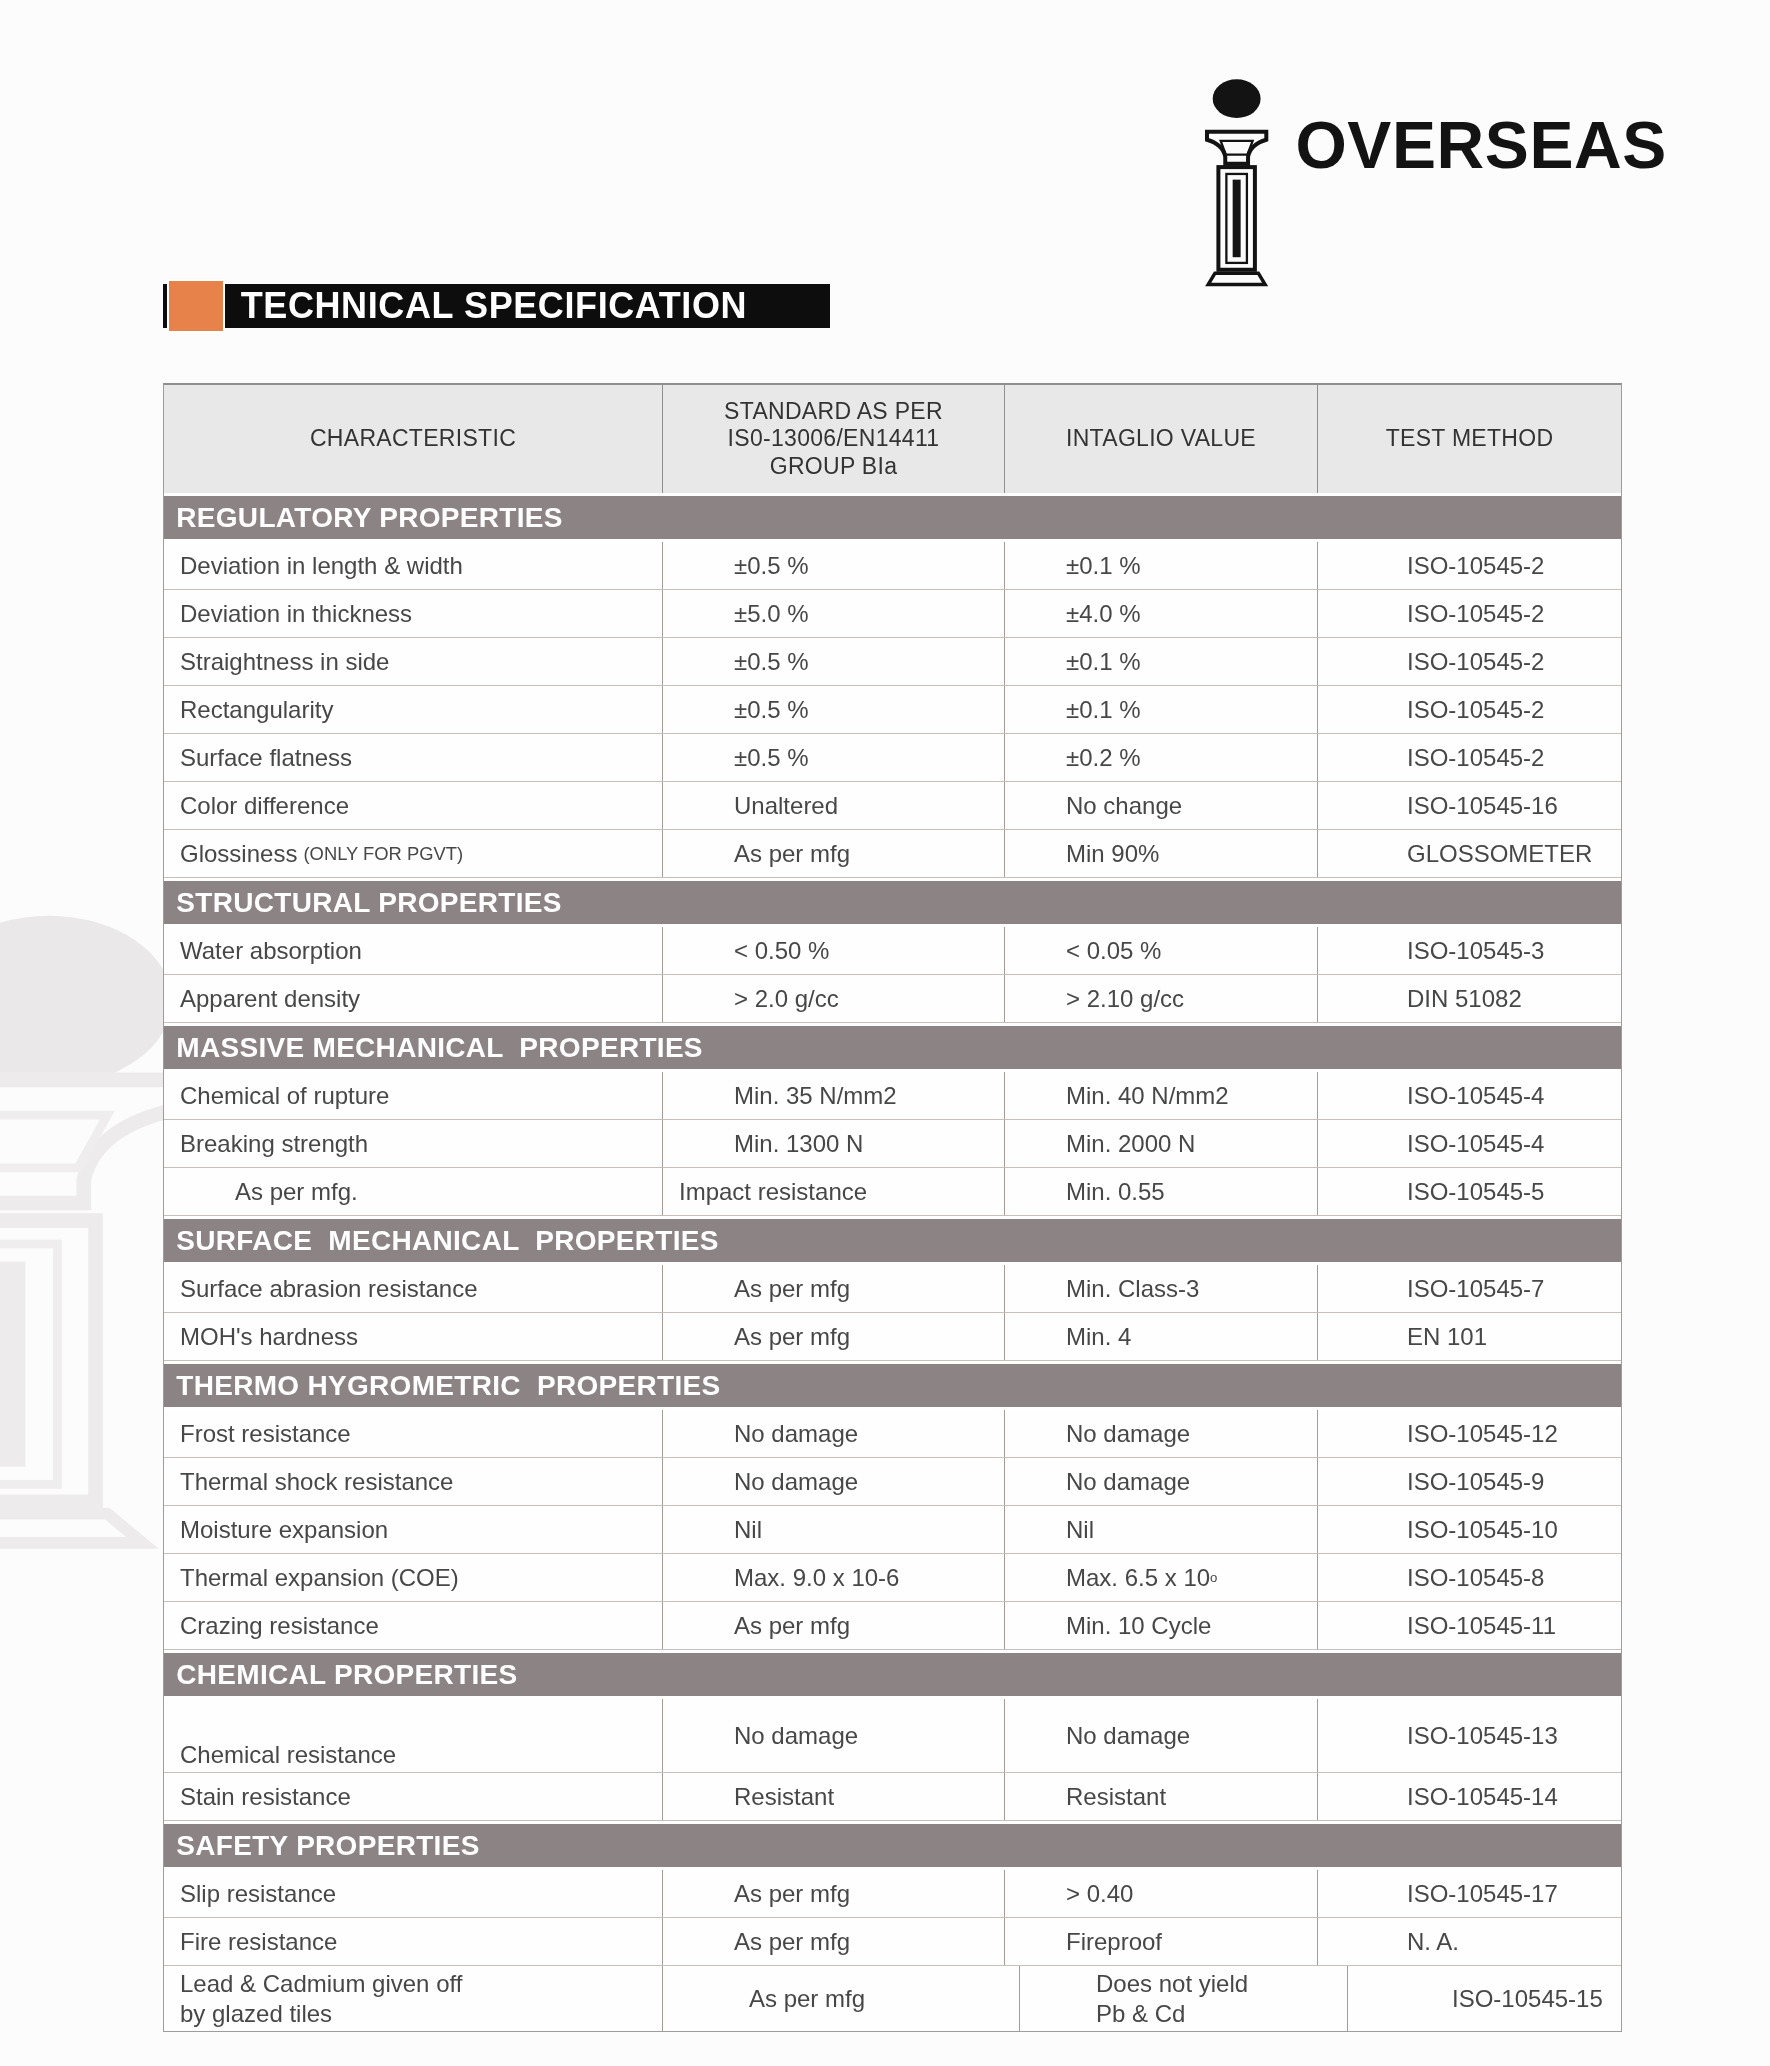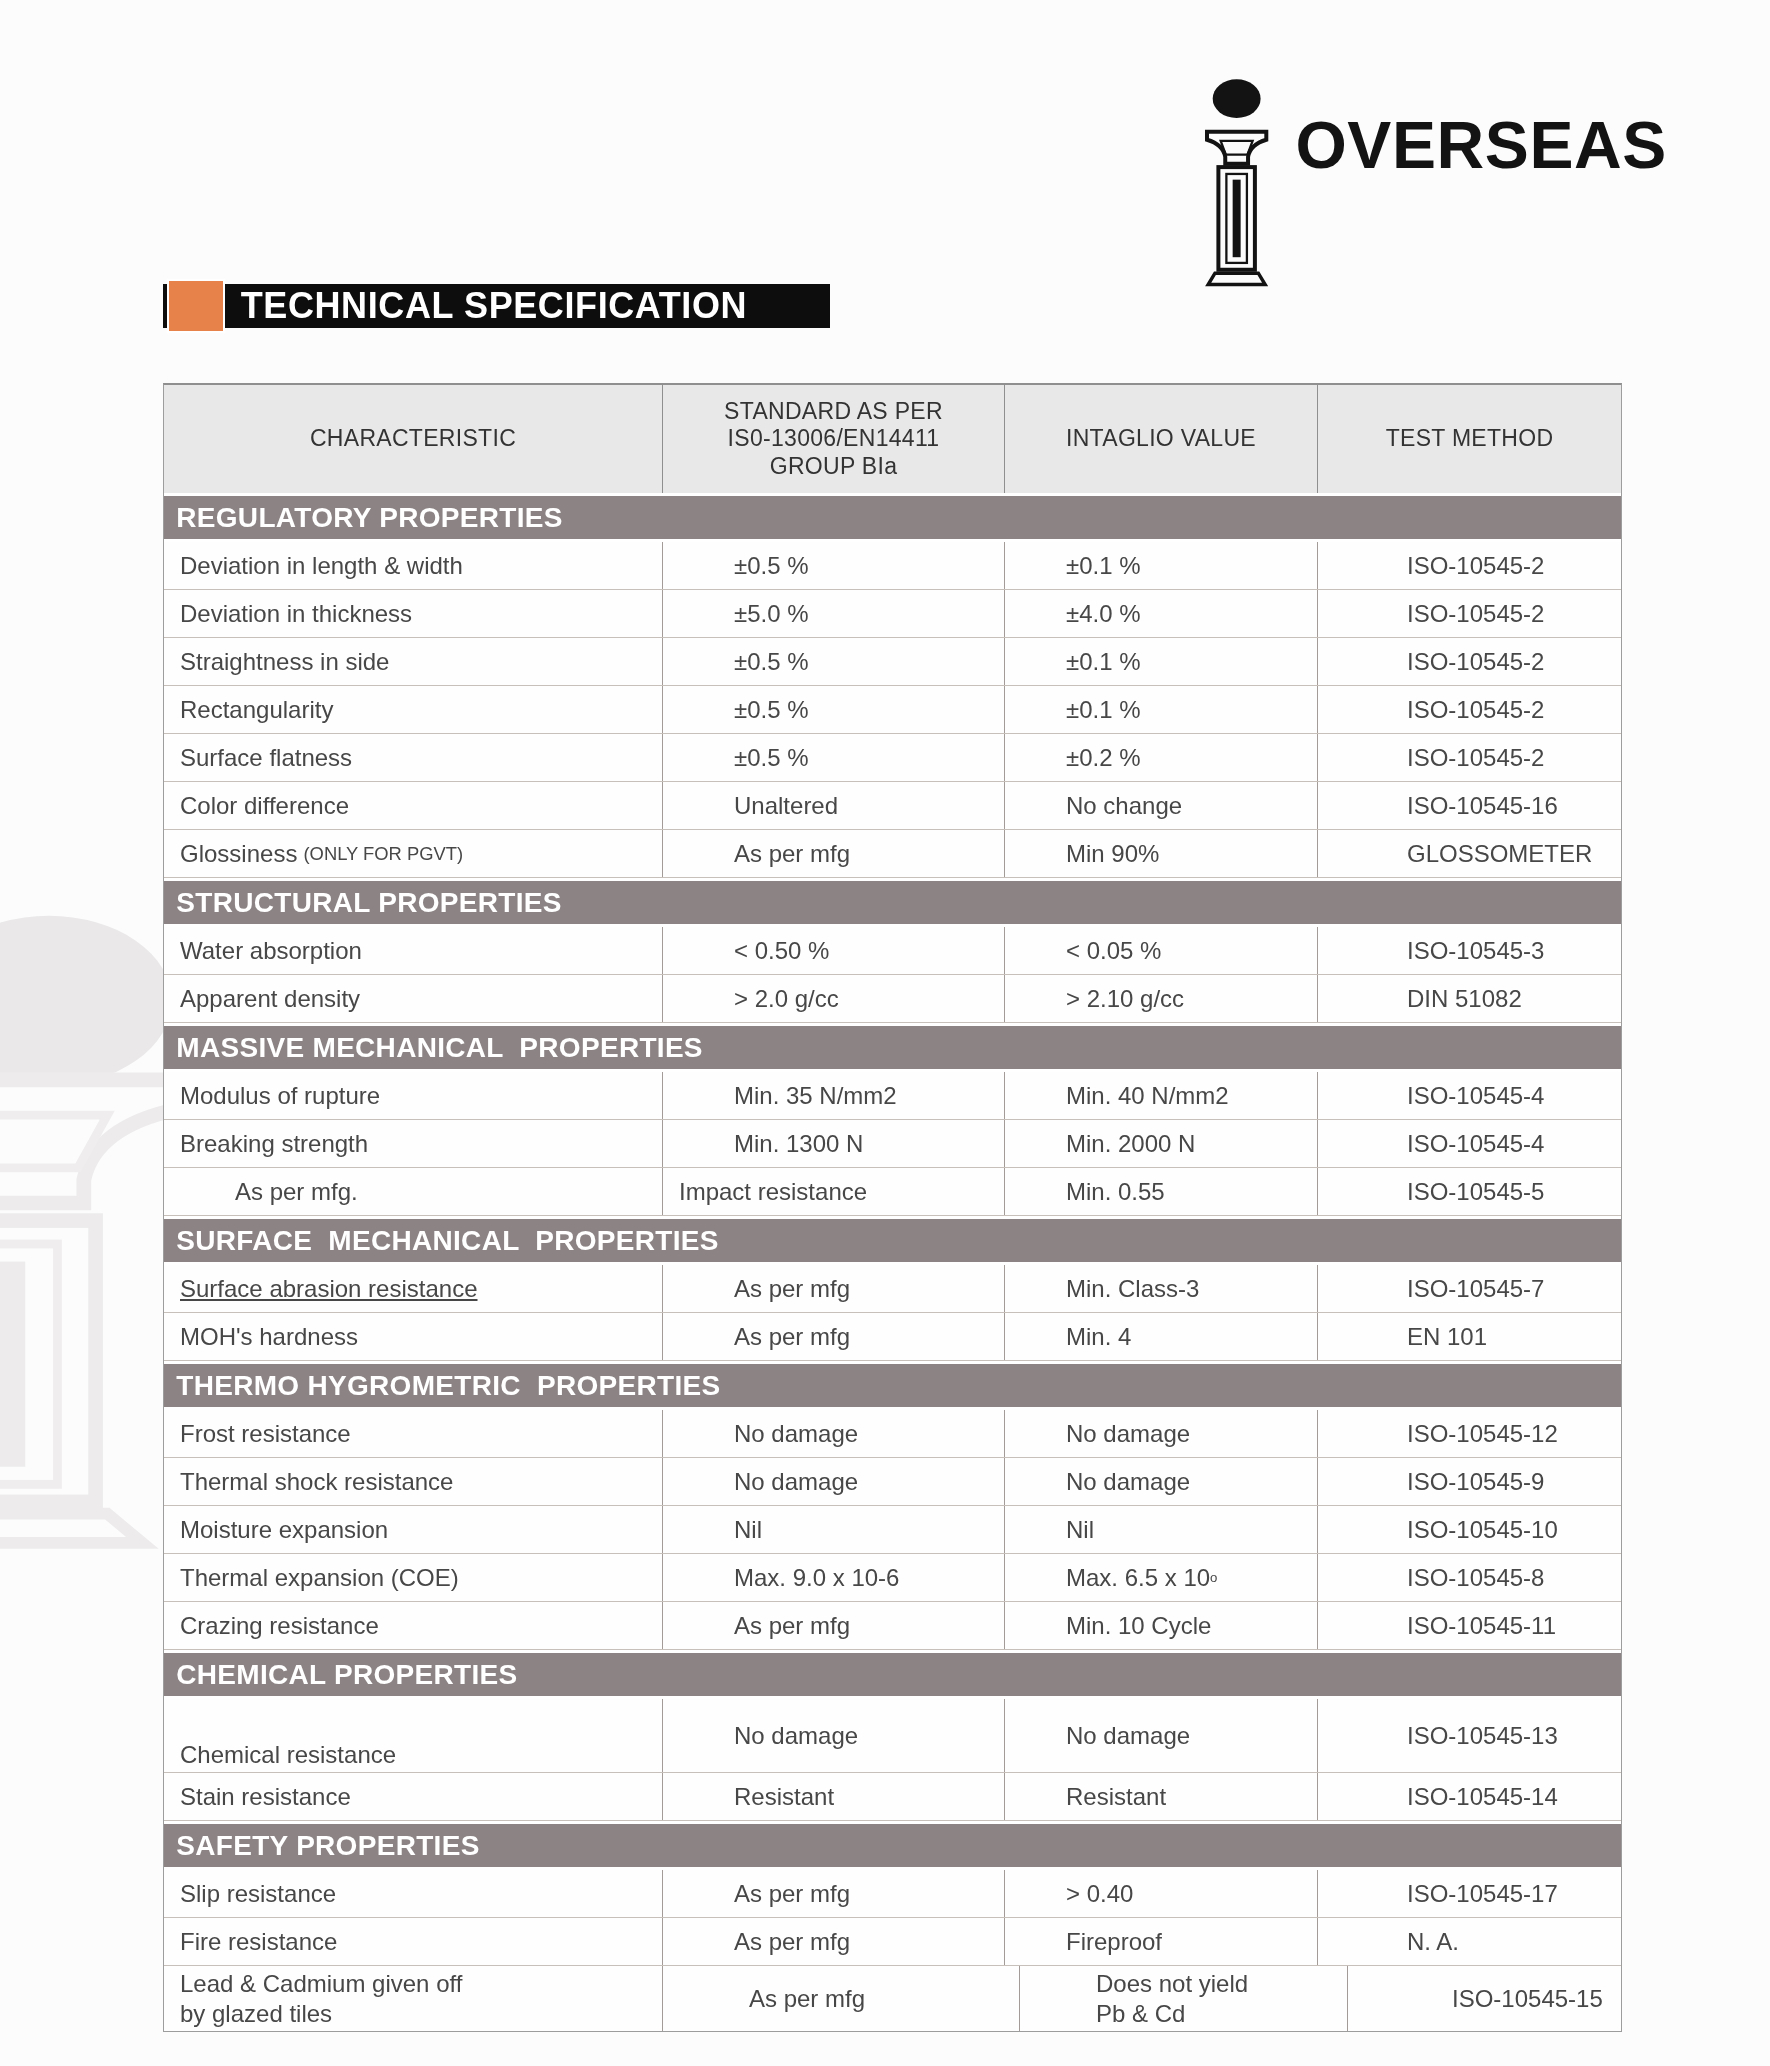--- a/index.html
+++ b/index.html
@@ -141,40 +141,40 @@
         <div class="cell c4">ISO-10545-3</div>
       </div>
       <div class="row">
         <div class="cell c1"><div class="" style="display: inline;">Apparent density</div></div>
         <div class="cell c2">&gt; 2.0 g/cc</div>
         <div class="cell c3">&gt; 2.10 g/cc</div>
         <div class="cell c4">DIN 51082</div>
       </div>
       <div class="section-bar">MASSIVE MECHANICAL  PROPERTIES</div>
       <div class="row">
-        <div class="cell c1"><div class="" style="display: inline;">Modulus of rupture</div></div>
+        <div class="cell c1"><div class="" style="display: inline;">Chemical of rupture</div></div>
         <div class="cell c2">Min. 35 N/mm2</div>
         <div class="cell c3">Min. 40 N/mm2</div>
         <div class="cell c4">ISO-10545-4</div>
       </div>
       <div class="row">
         <div class="cell c1"><div class="" style="display: inline;">Breaking strength</div></div>
         <div class="cell c2">Min. 1300 N</div>
         <div class="cell c3">Min. 2000 N</div>
         <div class="cell c4">ISO-10545-4</div>
       </div>
       <div class="row">
         <div class="cell c2">As per mfg.</div>
         <div class="cell c1"><div class="" style="display: inline;">Impact resistance</div></div>
         <div class="cell c3">Min. 0.55</div>
         <div class="cell c4">ISO-10545-5</div>
       </div>
       <div class="section-bar">SURFACE  MECHANICAL  PROPERTIES</div>
       <div class="row">
-        <div class="cell c1"><div class="" style="display: inline; text-decoration: underline;">Surface abrasion resistance</div></div>
+        <div class="cell c1"><div class="" style="display: inline;">Surface abrasion resistance</div></div>
         <div class="cell c2">As per mfg</div>
         <div class="cell c3">Min. Class-3</div>
         <div class="cell c4">ISO-10545-7</div>
       </div>
       <div class="row">
         <div class="cell c1"><div class="" style="display: inline;">MOH's hardness</div></div>
         <div class="cell c2">As per mfg</div>
         <div class="cell c3">Min. 4</div>
         <div class="cell c4">EN 101</div>
       </div>

